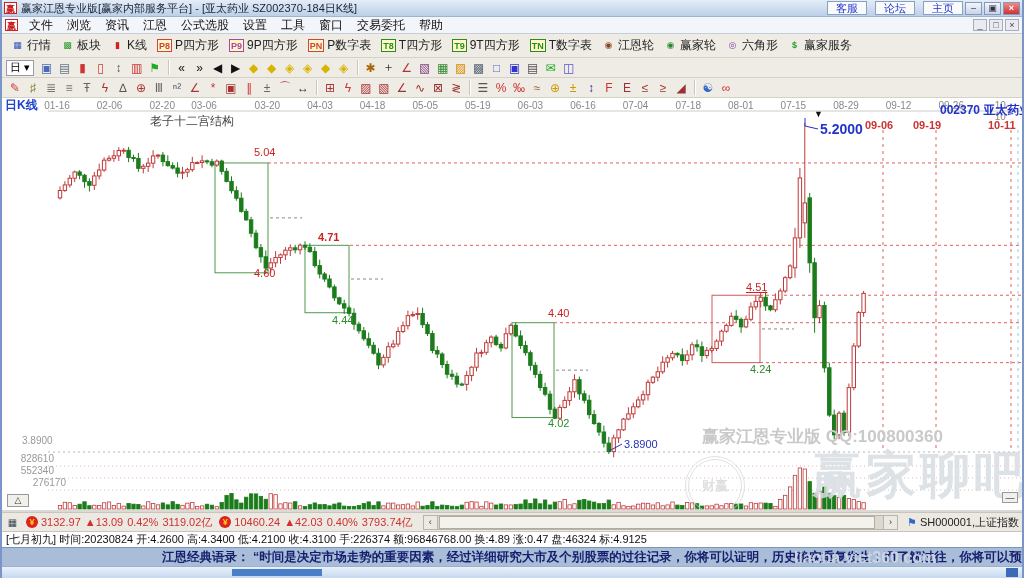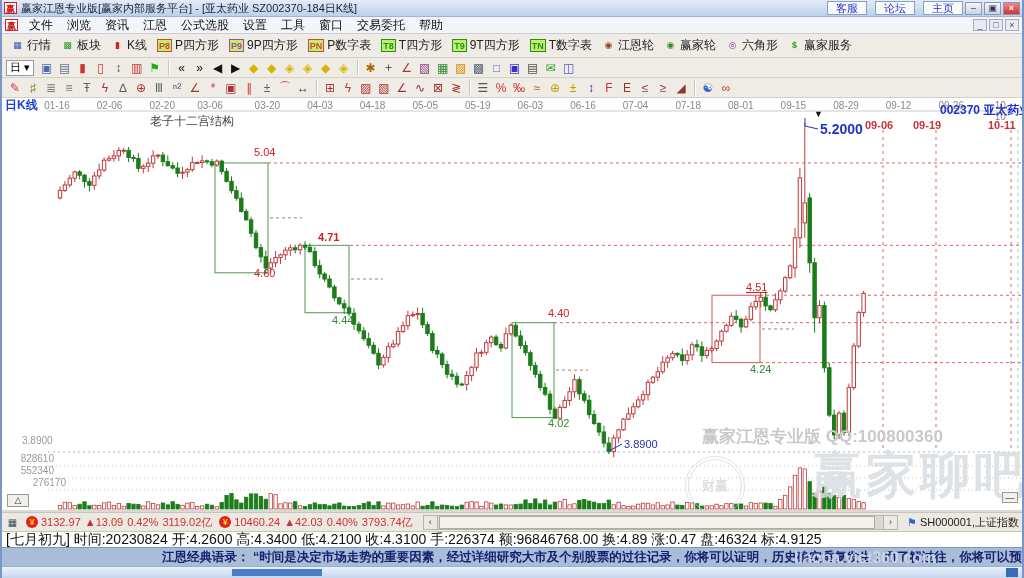--- a/index.html
+++ b/index.html
@@ -23,21 +23,21 @@
   .menubar{height:17px;background:#f2f5f9;display:flex;align-items:center;font-size:12px;color:#111;
     padding:0 3px;border-bottom:1px solid #c8ccd4;}
   .menu-item{padding:0 7px;cursor:pointer;}
   .mini-ctl{width:14px;height:12px;font-size:9px;line-height:11px;text-align:center;color:#445;
     border:1px solid #aab;background:#e8ecf2;margin-left:2px;}
   
   .toolbar1{height:24px;background:#efece5;border-bottom:1px solid #d5d1c8;display:flex;align-items:center;
     font-size:12px;color:#222;padding:0 4px;}
   .tb1-btn{display:inline-flex;align-items:center;gap:3px;padding:1px 5px;cursor:pointer;white-space:nowrap;}
   .tb1-ico{display:inline-block;min-width:13px;height:13px;font-size:9px;line-height:12px;text-align:center;font-weight:bold;}
-  .tb1-box{border:1px solid #7a7;background:#bef264;padding:0 1px;}
+  .tb1-box{border:1px solid #7a7;background:#fef9c3;padding:0 1px;}
   .toolbar2,.toolbar3{height:20px;background:#efece5;border-bottom:1px solid #d5d1c8;display:flex;
     align-items:center;padding:0 4px;font-size:12px;}
   .ico-btn{width:18px;height:17px;display:inline-flex;align-items:center;justify-content:center;
     font-size:12px;cursor:pointer;border:1px solid transparent;}
   .tb-sep{width:1px;height:15px;background:#c9c5bc;margin:0 4px;box-shadow:1px 0 0 #fff;}
   .period-btn{display:inline-flex;align-items:center;border:1px solid #99a;background:#fff;
     font-size:11px;padding:0 3px;height:16px;margin-right:4px;cursor:pointer;}
   
   .chart{position:relative;height:414px;background:#fff;overflow:hidden;}
   .chart svg{position:absolute;left:0;top:0;}
@@ -55,21 +55,21 @@
   .coin{display:inline-block;width:12px;height:12px;border-radius:50%;background:#d22;color:#fd0;
     font-size:9px;font-weight:bold;line-height:12px;text-align:center;margin:0 3px;}
   .quote-red{color:#d03030;margin-right:4px;white-space:nowrap;}
   .hscroll{flex:1;display:flex;align-items:center;height:15px;margin:0 6px;border:1px solid #b8b4ac;background:#dcd8d0;}
   .hs-arrow{width:14px;height:13px;background:#ece9e2;border-right:1px solid #b8b4ac;font-size:9px;
     line-height:13px;text-align:center;color:#333;cursor:pointer;}
   .hs-arrow.r{border-right:none;border-left:1px solid #b8b4ac;}
   .hs-track{flex:1;position:relative;height:13px;}
   .hs-thumb{position:absolute;left:1px;top:0;height:13px;width:98%;background:#f4f2ec;border:1px solid #b0aca4;cursor:pointer;}
   .flag-ico{color:#36c;font-size:11px;margin:0 3px;}
-  .status2{height:16px;background:#fff;border-top:1px solid #c9c5bc;font-size:14px;color:#111;
+  .status2{height:16px;background:#fff;border-top:1px solid #c9c5bc;font-size:11px;color:#111;
     display:flex;align-items:center;padding-left:4px;white-space:nowrap;}
   .quotebar{position:relative;height:19px;background:#a9bdd8;border-top:1px solid #7d94b4;
     font-size:12.5px;font-weight:bold;color:#141f6e;display:flex;align-items:center;
     padding-left:160px;white-space:nowrap;overflow:hidden;}
   .wm3{position:absolute;left:792px;top:1px;color:#cdd6e4;font-size:16px;font-weight:bold;opacity:.95;}
   .bottomstrip{position:relative;height:12px;background:linear-gradient(#eaf2fb,#c6d8ee);border-top:1px solid #9ab0cc;}
   .bs-seg{position:absolute;left:230px;top:2px;width:90px;height:7px;background:#4a7fc8;}
   .bs-box{position:absolute;right:4px;top:1px;width:12px;height:9px;background:#3a6ab8;}
 </style>
 </head>
@@ -763,32 +763,32 @@
         <rect x="855" y="403.63157894736844" width="3.4" height="7.368421052631579" fill="#ffffff" stroke="#c03a3a" stroke-width="0.8"></rect>
         <line x1="861.6" y1="192.90249267489733" x2="861.6" y2="218.81617374485594" stroke="#c03a3a" stroke-width="1"></line>
         <rect x="859.9" y="195.388304526749" width="3.4" height="19.184228395061723" fill="#ffffff" stroke="#c03a3a" stroke-width="1"></rect>
         <rect x="859.9" y="404.6842105263158" width="3.4" height="6.315789473684211" fill="#ffffff" stroke="#c03a3a" stroke-width="0.8"></rect>
         <polyline points="803,20 803,28 816,31" fill="none" stroke="#2233cc" stroke-width="1"></polyline>
         <line x1="607" y1="353" x2="620" y2="346" stroke="#2233cc" stroke-width="1"></line>
       </svg>
   <span class="tick" style="left: 55px;">01-16</span>
       <span class="tick" style="left: 107.6px;">02-06</span>
       <span class="tick" style="left: 160.2px;">02-20</span>
-      <span class="tick" style="left: 208px;">03-06</span>
+      <span class="tick" style="left: 202px;">03-06</span>
       <span class="tick" style="left: 265.4px;">03-20</span>
       <span class="tick" style="left: 318px;">04-03</span>
       <span class="tick" style="left: 370.6px;">04-18</span>
       <span class="tick" style="left: 423.2px;">05-05</span>
       <span class="tick" style="left: 475.8px;">05-19</span>
       <span class="tick" style="left: 528.4px;">06-03</span>
       <span class="tick" style="left: 581px;">06-16</span>
       <span class="tick" style="left: 633.6px;">07-04</span>
       <span class="tick" style="left: 686.2px;">07-18</span>
       <span class="tick" style="left: 738.8px;">08-01</span>
-      <span class="tick" style="left: 791.4px;">09-15</span>
+      <span class="tick" style="left: 791.4px;">07-15</span>
       <span class="tick" style="left: 844px;">08-29</span>
       <span class="tick" style="left: 896.6px;">09-12</span>
       <span class="tick" style="left: 949.2px;">09-26</span>
       <span class="tick" style="left: 1001.8px;">10-10</span>
       <span class="ann" style="left: 252px; top: 49px; color: rgb(204, 34, 34);">5.04</span>
       <span class="ann" style="left: 252px; top: 170px; color: rgb(204, 34, 34);">4.60</span>
       <span class="ann" style="left: 316px; top: 134px; color: rgb(204, 34, 34); font-weight: bold;">4.71</span>
       <span class="ann" style="left: 330px; top: 217px; color: rgb(46, 139, 46);">4.44</span>
       <span class="ann" style="left: 546px; top: 210px; color: rgb(204, 34, 34);">4.40</span>
       <span class="ann" style="left: 546px; top: 320px; color: rgb(46, 139, 46);">4.02</span>

